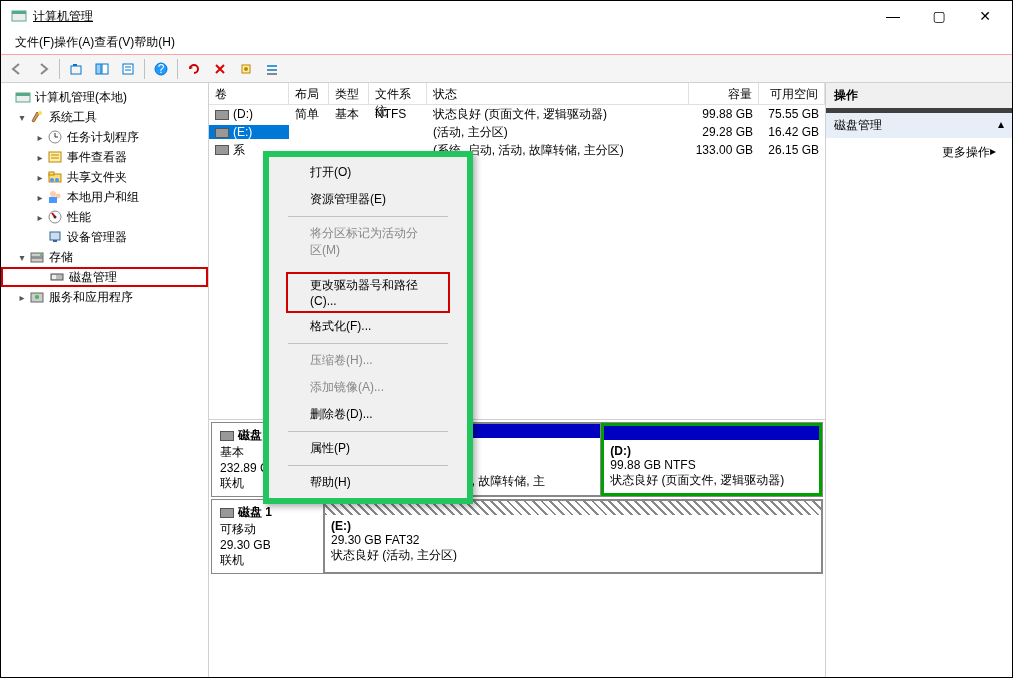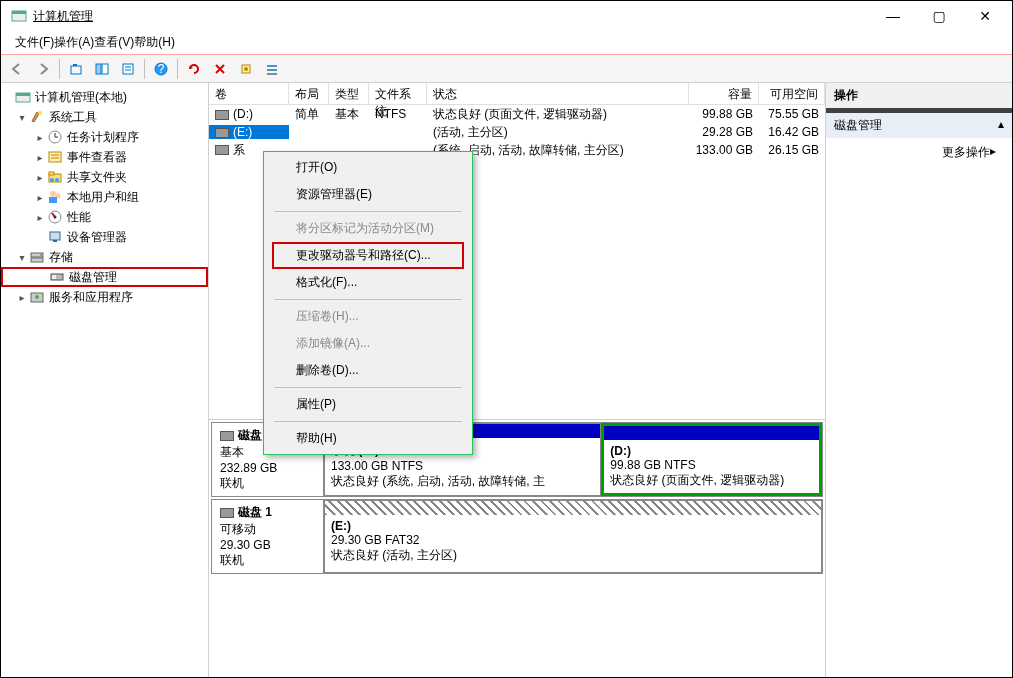--- a/index.html
+++ b/index.html
@@ -37,24 +37,24 @@
 .disk-parts { flex: 1; display: flex; }
 .part { border: 1px solid #888; margin: 0; display: flex; flex-direction: column; }
 .part .phdr { height: 14px; background: #0000c0; }
 .part .phdr.hatch { background: repeating-linear-gradient(45deg, #888 0 2px, #fff 2px 6px); }
 .part .pbody { padding: 4px 6px; flex: 1; }
 .part.green { border: 3px solid #00a000; }
 .right-pane { width: 186px; }
 .right-pane .hdr { background: #f0f0f0; border-bottom: 5px solid #404040; padding: 4px 8px; font-weight: bold; }
 .right-pane .sec { background: #e8eef8; padding: 4px 8px; display: flex; justify-content: space-between; }
 .right-pane .action { padding: 6px 16px; display: flex; justify-content: flex-end; }
-.ctx-menu { position: absolute; left: 262px; top: 150px; width: 210px; background: #f0f0f0; border: 1px solid #22c55e; box-shadow: 3px 3px 6px rgba(0,0,0,0.3); padding: 2px 8px; }
+.ctx-menu { position: absolute; left: 262px; top: 150px; width: 210px; background: #f0f0f0; border: 6px solid #22c55e; box-shadow: 3px 3px 6px rgba(0,0,0,0.3); padding: 2px 17px; }
 .ctx-menu .mi { padding: 5px 24px; cursor: default; }
 .ctx-menu .mi.disabled { color: #888; }
-.ctx-menu .mi.red-box { border: 2px solid #d40000; padding: 3px 22px; }
+.ctx-menu .mi.red-box { border: 2px solid #d40000; padding: 3px 22px; margin-top: 8px; }
 .ctx-menu hr { margin: 3px 2px; border: none; border-top: 1px solid #c0c0c0; }
 .disk-icon { display: inline-block; width: 14px; height: 10px; background: #999; border: 1px solid #555; margin-right: 4px; vertical-align: middle; }
 svg { display: block; }
 </style>
 </head>
 <body>
 
 <div class="titlebar">
   <span class="icon">
     <svg width="16" height="16">

